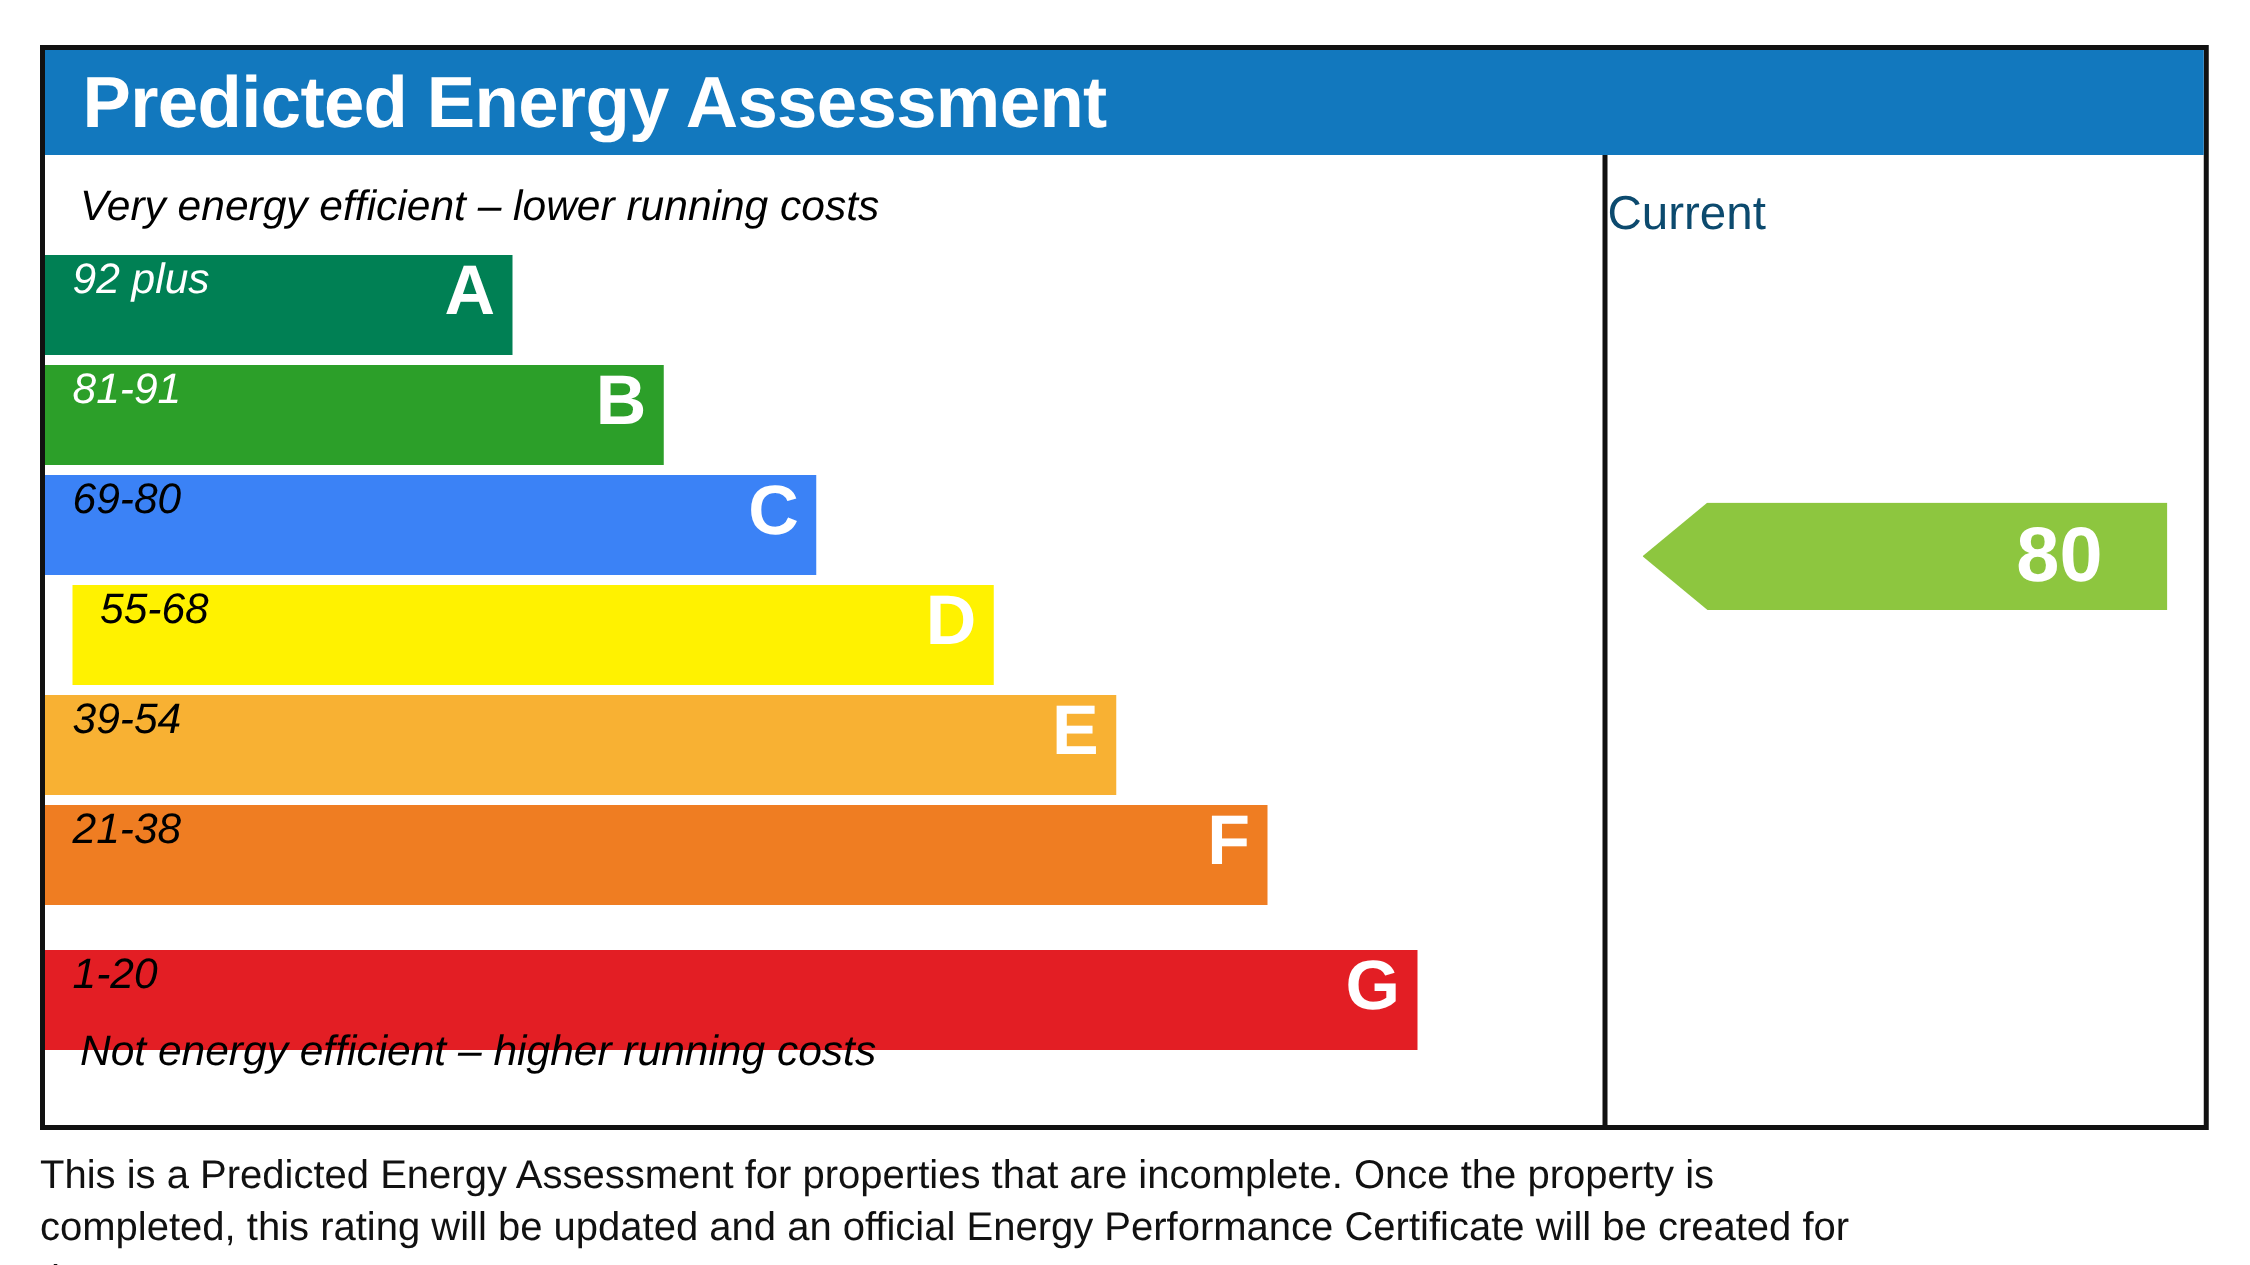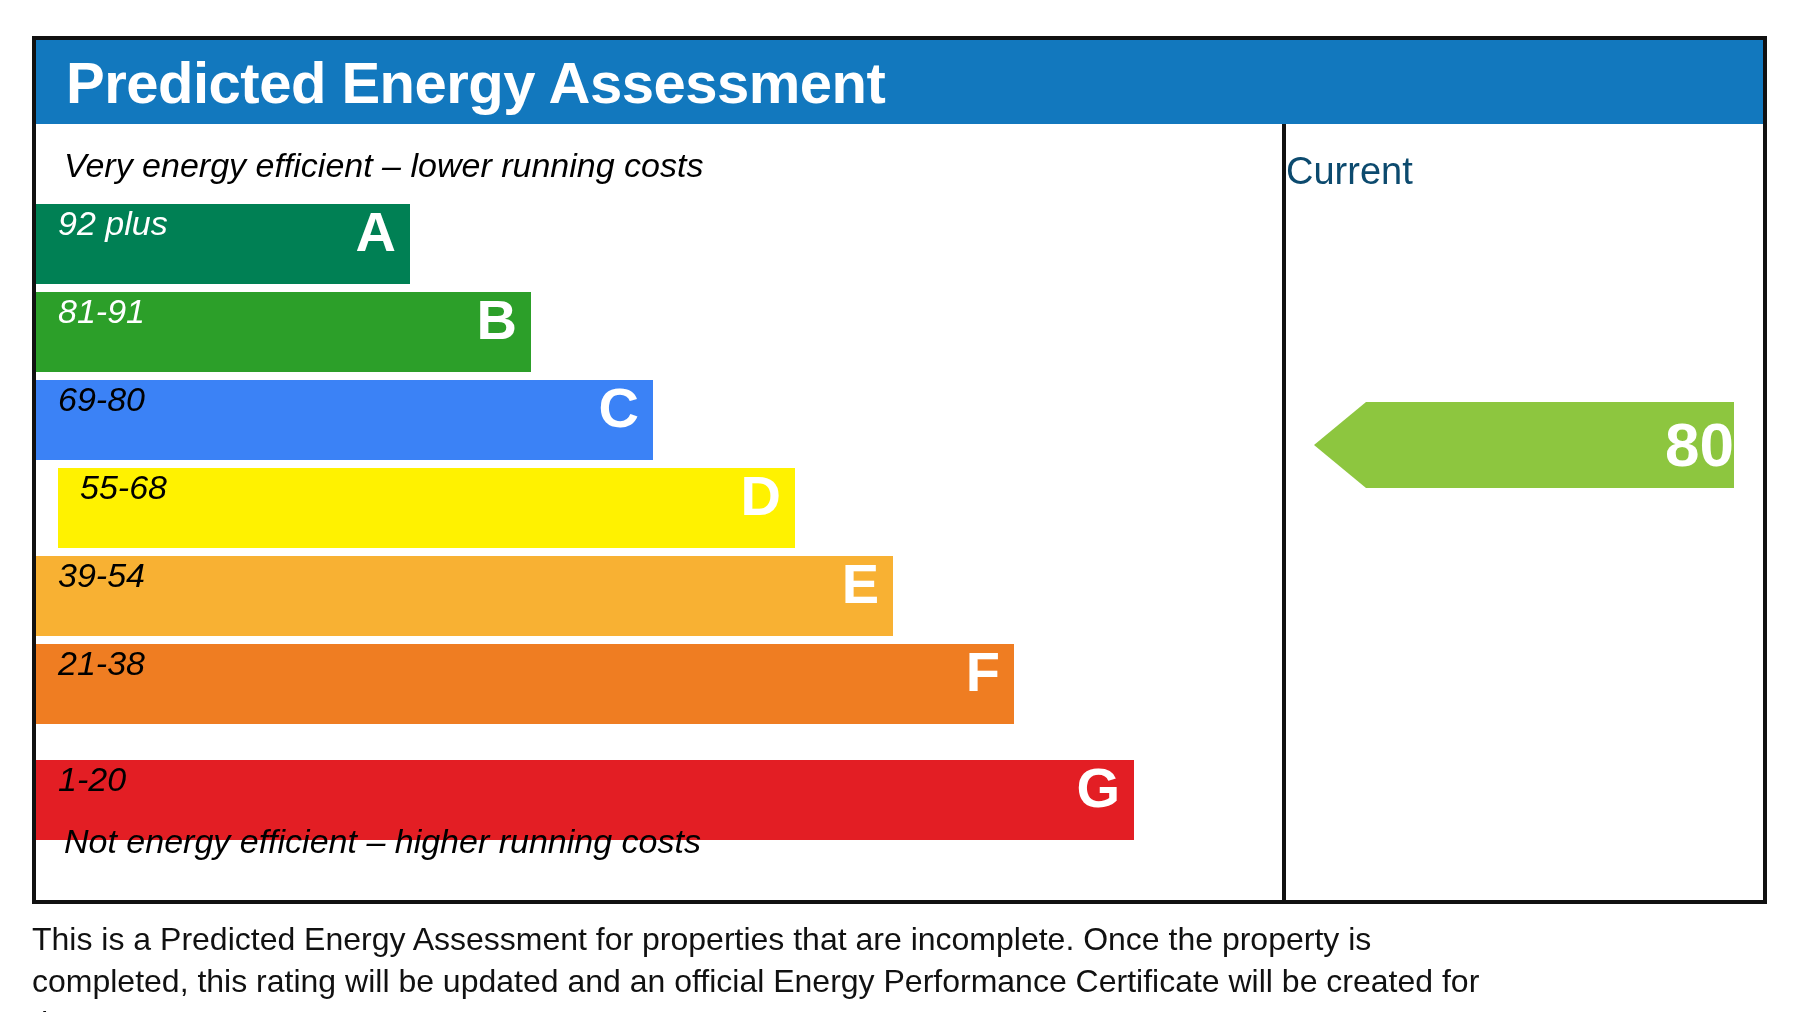--- a/index.html
+++ b/index.html
@@ -61,21 +61,21 @@
 
   
   .current-col{position:absolute;left:1250px;top:0;right:0;height:100%;}
   .current-label{
     position:absolute;top:26px;left:0;width:100%;
     font-size:38px;color:#0c4a6e;font-family:"Liberation Sans",sans-serif;
   }
   .rating-arrow{
     position:absolute;left:28px;top:278px;width:420px;height:86px;
     display:flex;align-items:center;justify-content:flex-end;
-    box-sizing:border-box;
+    box-sizing:border-box;padding-right:52px;
     clip-path:polygon(0% 50%, 52px 0%, 100% 0%, 100% 100%, 52px 100%);
   }
   .rating-value{
     font-size:62px;font-weight:bold;color:#ffffff;line-height:1;
     font-family:"Liberation Sans",sans-serif;
   }
 
   
   .footer-note{
     position:absolute;left:32px;top:918px;width:1500px;

